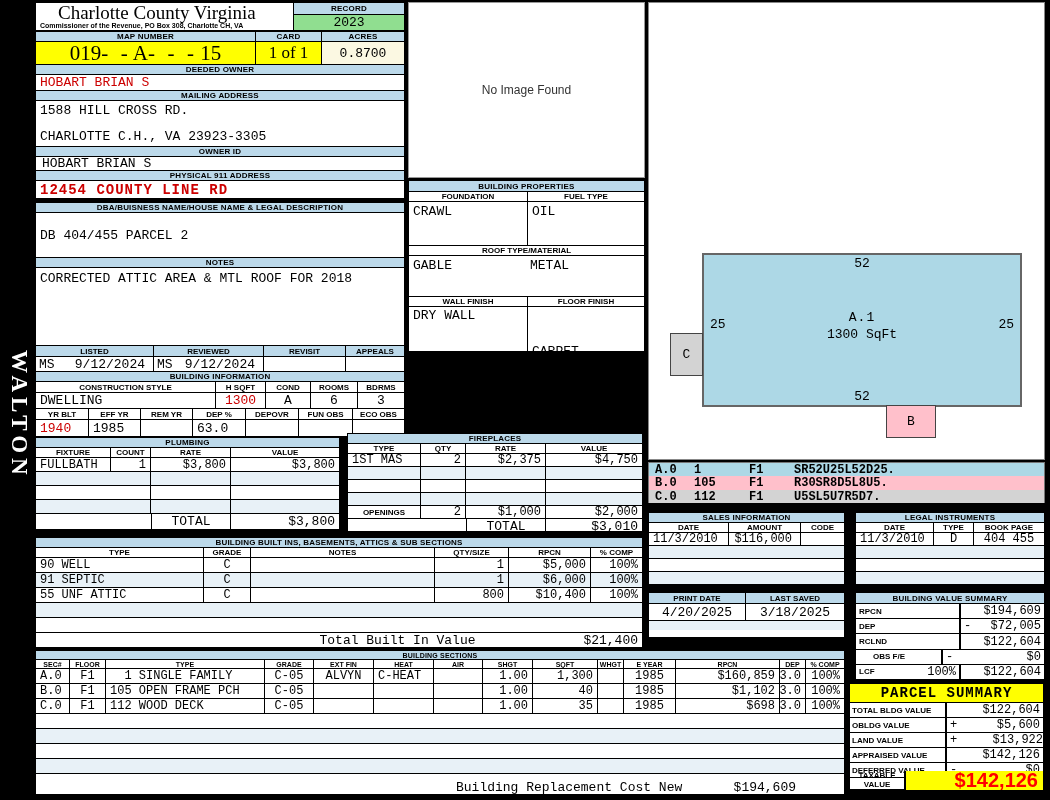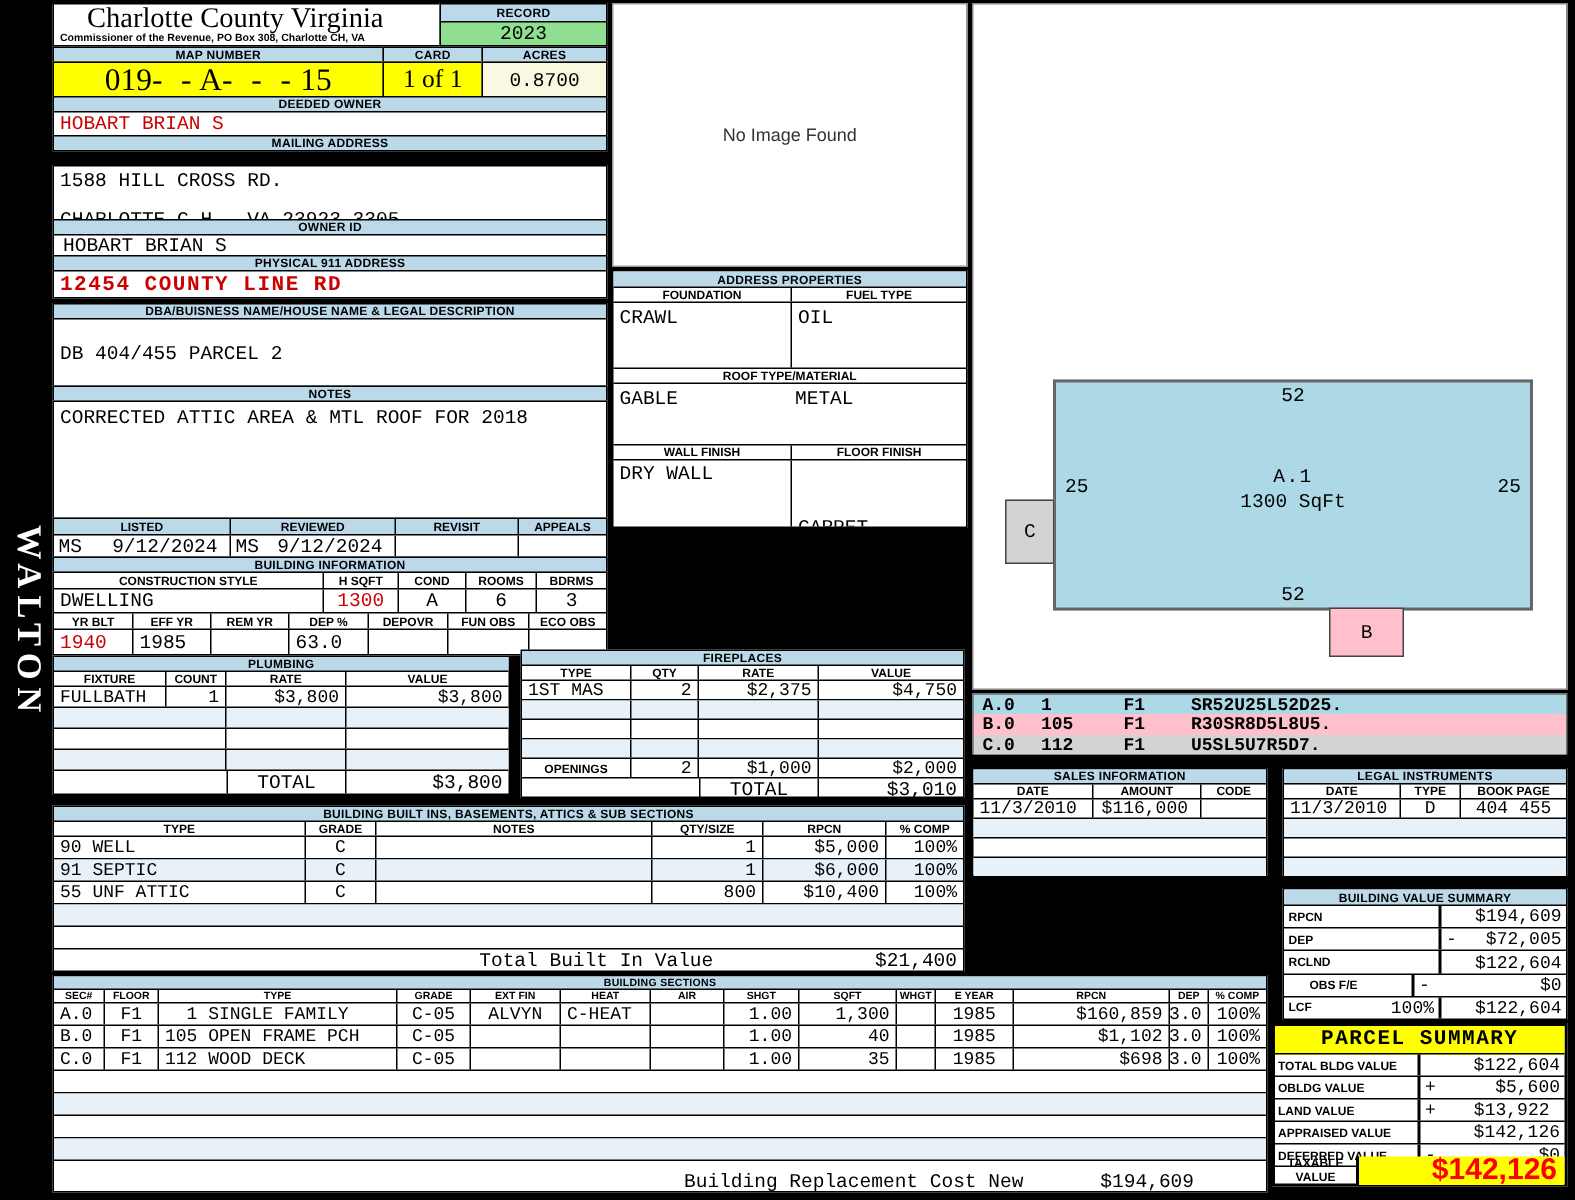--- a/index.html
+++ b/index.html
@@ -51,21 +51,21 @@
   <div class="bar" style="left:255px;top:31px;width:67px;height:11px">CARD</div>
   <div class="bar" style="left:321px;top:31px;width:84px;height:11px">ACRES</div>
   <div class="t serif" style="left:35px;top:41px;width:221px;height:24px;background:var(--yellow);display:flex;align-items:center;justify-content:center;font-size:21px;word-spacing:1px;white-space:pre">019-  - A-  -  - 15</div>
   <div class="t serif" style="left:255px;top:41px;width:67px;height:24px;background:var(--yellow);display:flex;align-items:center;justify-content:center;font-size:17px">1 of 1</div>
   <div class="t m13 b" style="left:321px;top:41px;width:84px;height:24px;background:var(--ivory);display:flex;align-items:center;justify-content:center">0.8700</div>
 
   <div class="bar" style="left:35px;top:64px;width:370px;height:11px">DEEDED OWNER</div>
   <div class="t m13 b red" style="left:35px;top:74px;width:370px;height:17px;display:flex;align-items:center;padding-left:4px">HOBART BRIAN S</div>
 
   <div class="bar" style="left:35px;top:90px;width:370px;height:11px">MAILING ADDRESS</div>
-  <div class="t" style="left:35px;top:110px;width:370px;height:47px;padding:2px 4px;display:flex;flex-direction:column;justify-content:space-between">
+  <div class="t" style="left:35px;top:100px;width:370px;height:47px;padding:2px 4px;display:flex;flex-direction:column;justify-content:space-between">
     <div class="m13">1588 HILL CROSS RD.</div>
     <div class="m13">CHARLOTTE C.H., VA 23923-3305</div>
   </div>
 
   <div class="bar" style="left:35px;top:146px;width:370px;height:11px">OWNER ID</div>
   <div class="t m13 b" style="left:35px;top:156px;width:370px;height:15px;display:flex;align-items:center;padding-left:6px">HOBART BRIAN S</div>
 
   <div class="bar" style="left:35px;top:170px;width:370px;height:11px">PHYSICAL 911 ADDRESS</div>
   <div class="t b red" style="left:35px;top:180px;width:370px;height:19px;display:flex;align-items:center;padding-left:4px;font:bold 14px 'Liberation Mono','DejaVu Sans Mono',monospace;letter-spacing:1px">12454 COUNTY LINE RD</div>
 
@@ -325,21 +325,21 @@
       <div class="m13">Building Replacement Cost New</div>
       <div class="m13 b" style="margin-left:auto;padding-right:48px">$194,609</div>
     </div>
   </div>
 
   <div class="t" style="left:408px;top:2px;width:237px;height:176px;border-color:#999;display:flex;align-items:center;justify-content:center">
     <div style="font:12px 'Liberation Sans',sans-serif;color:#333">No Image Found</div>
   </div>
 
   <div class="t" style="left:408px;top:180px;width:237px;height:172px">
-    <div class="bar bb" style="position:static;width:100%;height:11px;border:none;border-bottom:1px solid #000">ADDRESS PROPERTIES</div>
+    <div class="bar bb" style="position:static;width:100%;height:11px;border:none;border-bottom:1px solid #000">BUILDING PROPERTIES</div>
     <div class="grow hrow bb" style="grid-template-columns:119px 116px;height:10px">
       <div>FOUNDATION</div>
       <div>FUEL TYPE</div>
     </div>
     <div class="grow bb" style="grid-template-columns:119px 116px;height:44px">
       <div class="m13 l" style="align-items:flex-start;padding-top:2px">CRAWL</div>
       <div class="m13 l" style="align-items:flex-start;padding-top:2px">OIL</div>
     </div>
     <div class="bb c" style="display:flex;align-items:center;justify-content:center;font:bold 8px 'Liberation Sans',sans-serif;height:10px">ROOF TYPE/MATERIAL</div>
     <div class="bb" style="height:41px;display:flex">
@@ -421,20 +421,31 @@
     <div class="grow bb" style="grid-template-columns:78px 40px 70px;height:13px">
       <div class="m12 l">11/3/2010</div>
       <div class="m12 c">D</div>
       <div class="m12 c">404 455</div>
     </div>
     <div class="bb stripe" style="height:13px"></div>
     <div class="bb" style="height:13px"></div>
     <div class="stripe" style="height:12px"></div>
   </div>
 
+  <div class="t" style="left:648px;top:592px;width:197px;height:46px">
+    <div class="grow hrow bb" style="grid-template-columns:97px 98px;height:11px">
+      <div class="barcell">PRINT DATE</div>
+      <div class="barcell">LAST SAVED</div>
+    </div>
+    <div class="grow bb" style="grid-template-columns:97px 98px;height:17px">
+      <div class="m13 c">4/20/2025</div>
+      <div class="m13 c">3/18/2025</div>
+    </div>
+    <div class="stripe" style="height:9px"></div>
+  </div>
 
   <div class="t" style="left:855px;top:592px;width:190px;height:88px">
     <div class="bar bb" style="position:static;width:100%;height:11px;border:none;border-bottom:1px solid #000">BUILDING VALUE SUMMARY</div>
     <div class="vflex" style="height:75px">
       <div class="bb" style="display:flex">
         <div style="width:103px;display:flex;align-items:center;justify-content:space-between;padding:0 3px;font:bold 8px 'Liberation Sans',sans-serif">
             <span>RPCN</span>
             <span class="m12"></span>
           </div>
         <div style="flex:1;border-left:2px solid #000;display:flex;align-items:center">
@@ -499,21 +510,21 @@
         <div style="width:95px;display:flex;align-items:center;padding-left:2px;font:bold 8px 'Liberation Sans',sans-serif">OBLDG VALUE</div>
         <div style="flex:1;border-left:2px solid #000;display:flex;align-items:center">
             <span class="m12" style="padding-left:3px">+</span>
             <span class="m12" style="margin-left:auto;padding-right:3px">$5,600</span>
           </div>
       </div>
       <div class="bb" style="display:flex">
         <div style="width:95px;display:flex;align-items:center;padding-left:2px;font:bold 8px 'Liberation Sans',sans-serif">LAND VALUE</div>
         <div style="flex:1;border-left:2px solid #000;display:flex;align-items:center">
             <span class="m12" style="padding-left:3px">+</span>
-            <span class="m12" style="margin-left:auto;padding-right:10px">$13,922</span>
+            <span class="m12" style="margin-left:auto;padding-right:0">$13,922</span>
           </div>
       </div>
       <div class="bb" style="display:flex">
         <div style="width:95px;display:flex;align-items:center;padding-left:2px;font:bold 8px 'Liberation Sans',sans-serif">APPRAISED VALUE</div>
         <div style="flex:1;border-left:2px solid #000;display:flex;align-items:center">
             <span class="m12" style="padding-left:3px"></span>
             <span class="m12" style="margin-left:auto;padding-right:3px">$142,126</span>
           </div>
       </div>
       <div class="bb" style="display:flex">

